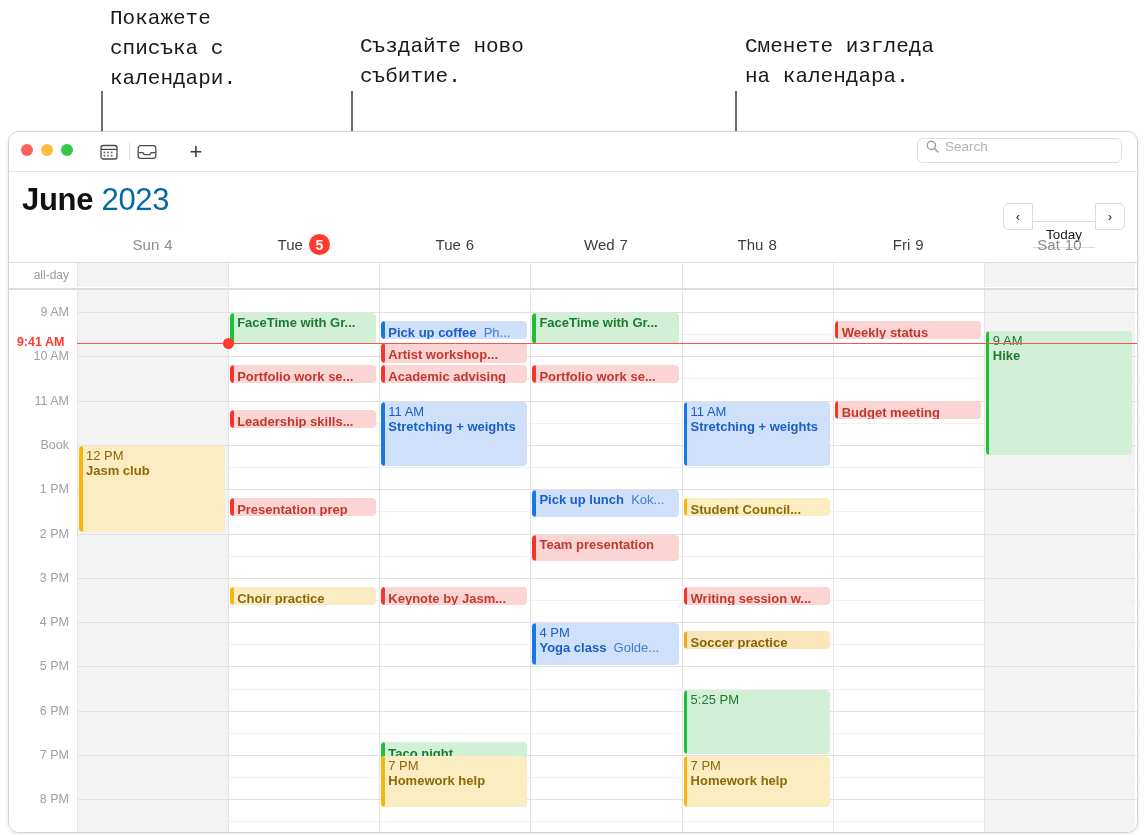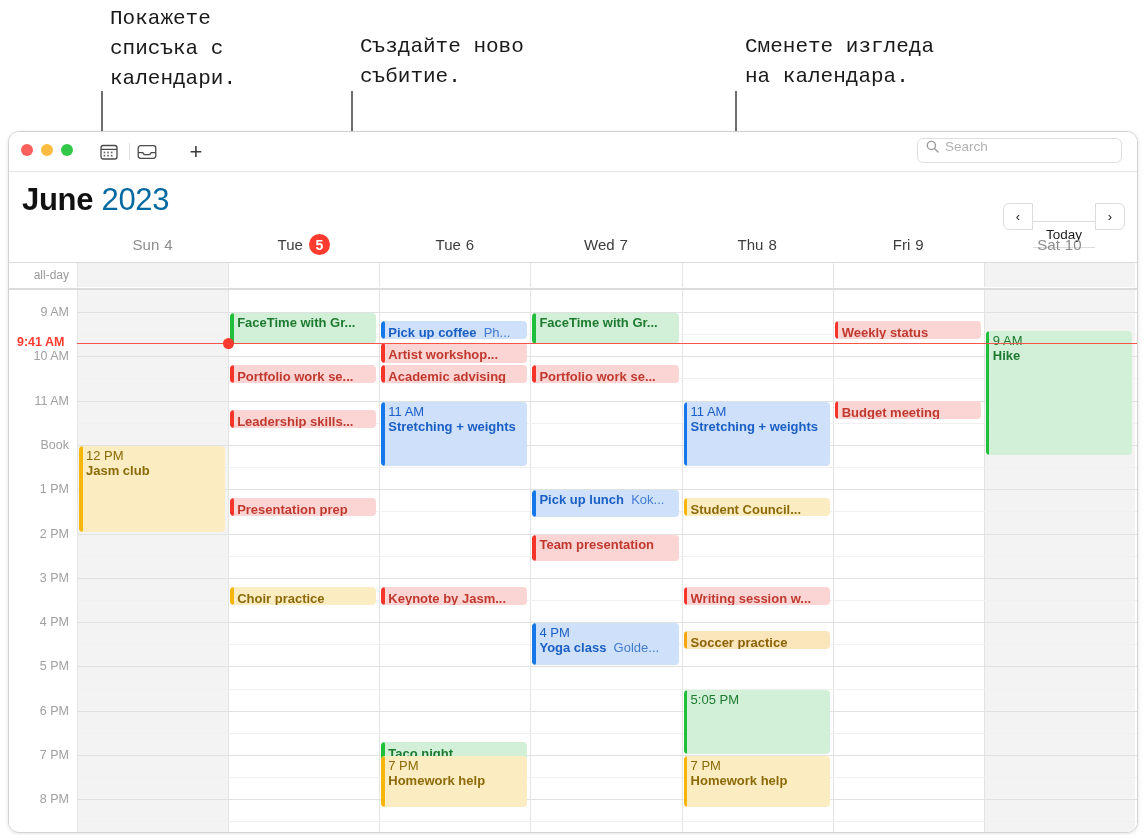--- a/index.html
+++ b/index.html
@@ -372,21 +372,21 @@
       <div class="ev c-red one" style="left: 674.571px; width: 146.143px; top: 288.8px; height: 17.935px;">
         <div class="bar"></div>
         <span class="ttl">Writing session w...</span>
       </div>
       <div class="ev c-orange one" style="left: 674.571px; width: 146.143px; top: 333.1px; height: 17.935px;">
         <div class="bar"></div>
         <span class="ttl">Soccer practice</span>
       </div>
       <div class="ev c-green" style="left: 674.571px; width: 146.143px; top: 399.55px; height: 64.45px;">
         <div class="bar"></div>
-        <span class="tm">5:05 PM</span>
+        <span class="tm">5:25 PM</span>
       </div>
       <div class="ev c-yellow" style="left: 674.571px; width: 146.143px; top: 466px; height: 51.16px;">
         <div class="bar"></div>
         <span class="tm">7 PM</span>
         <span class="ttl">Homework help</span>
       </div>
       <div class="ev c-red one" style="left: 825.714px; width: 146.143px; top: 23px; height: 17.935px;">
         <div class="bar"></div>
         <span class="ttl">Weekly status</span>
       </div>

